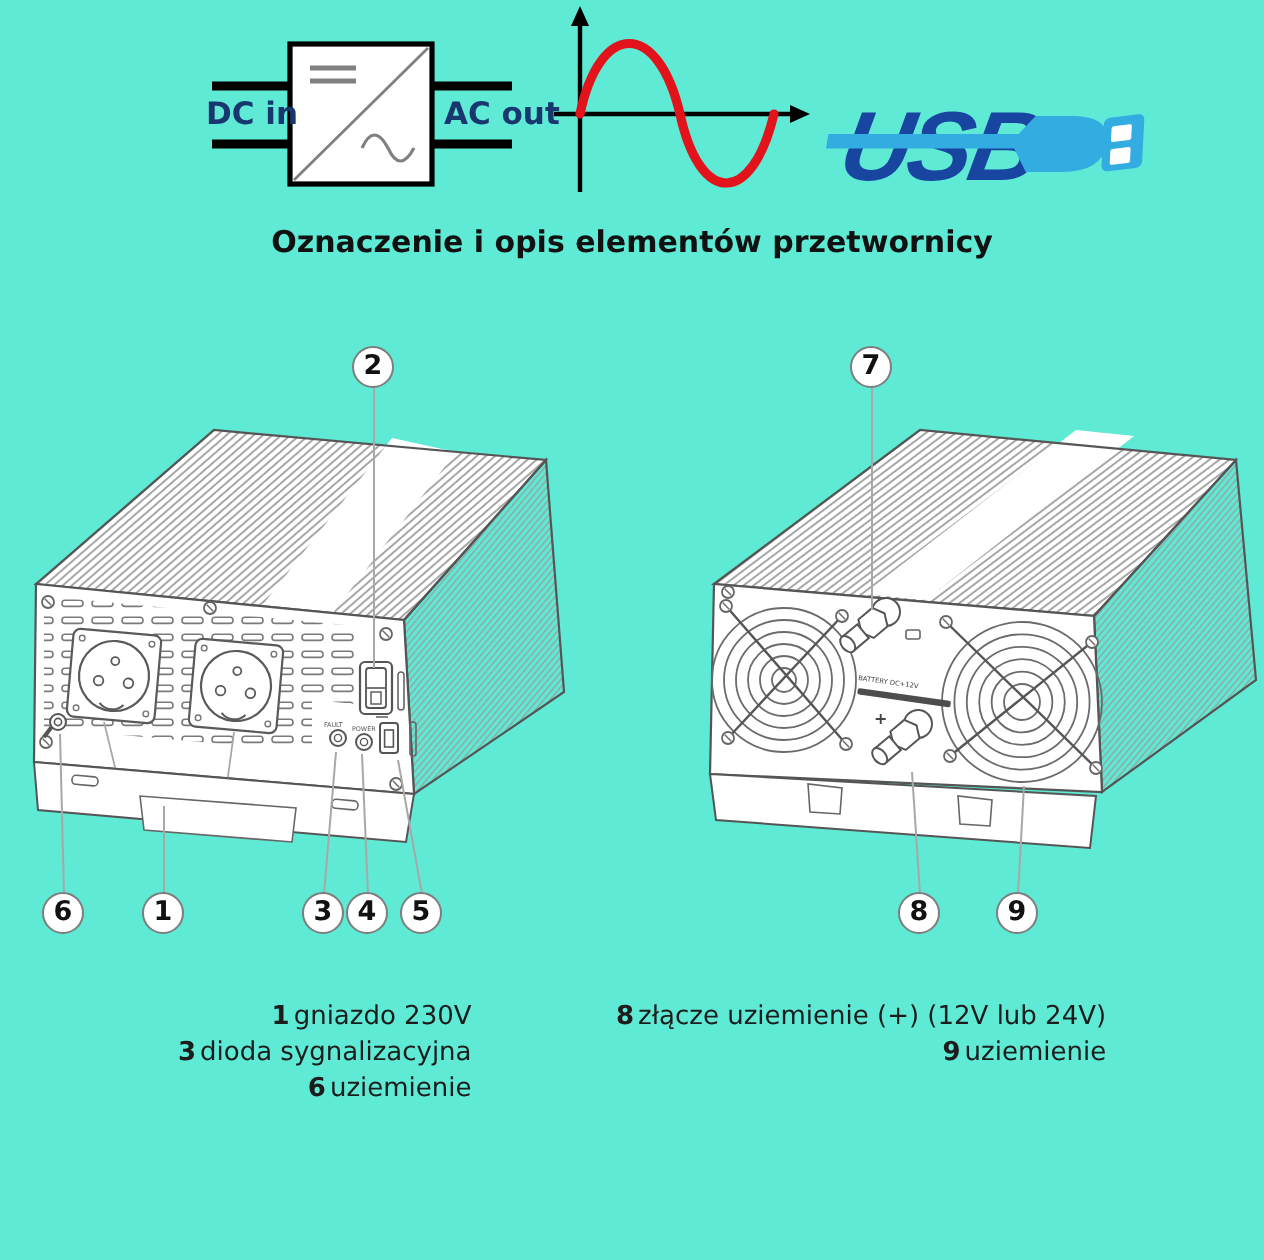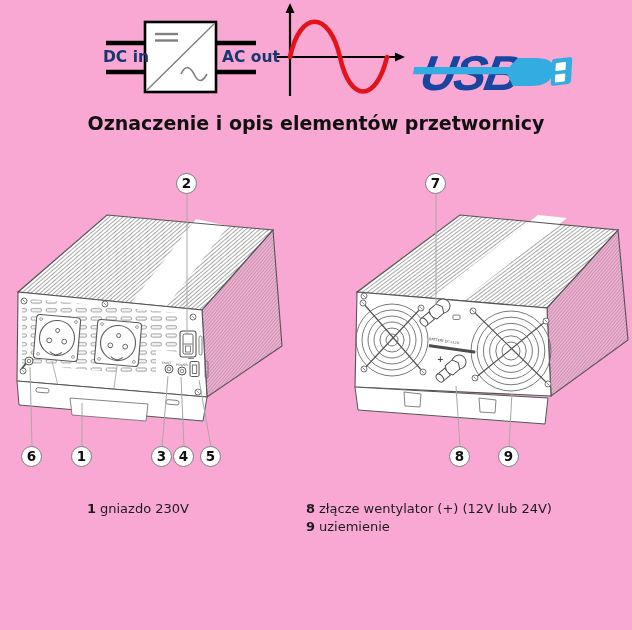--- a/index.html
+++ b/index.html
@@ -1,25 +1,25 @@
 <!DOCTYPE html>
 <html><head>
 <meta charset="utf-8">
 <style>
   html,body{margin:0;padding:0;background:#fff;}
-  .page{position:relative;width:632px;height:630px;background:#f9a8d4;overflow:hidden;
+  .page{position:relative;width:632px;height:630px;background:#5eead4;overflow:hidden;
         font-family:"DejaVu Sans",sans-serif;}
   .abs{position:absolute;}
   .title{position:absolute;top:112px;left:0;width:632px;text-align:center;
-         font-size:19px;font-weight:bold;color:#111;}
+         font-size:15px;font-weight:bold;color:#111;}
   .callout{position:absolute;width:21px;height:21px;box-sizing:border-box;
            border:1.3px solid #7d7d7d;border-radius:50%;background:#fff;
            font-size:13.5px;font-weight:bold;line-height:18px;text-align:center;color:#111;}
   .legend{position:absolute;top:500px;font-size:13px;color:#1c1c1c;}
-  .legend .row{height:18px;line-height:18px;white-space:nowrap;}
+  .legend .row{height:18px;line-height:18px;white-space:nowrap;text-align:right;}
   .legend b{display:inline-block;min-width:11px;font-weight:bold;}
   .legend span.t{margin-left:2px;}
   svg{display:block;}
 </style>
 </head>
 <body>
 
 <div class="page">
 
   <svg class="abs" style="top:0;left:0" width="632" height="110" viewBox="0 0 632 110">
@@ -239,19 +239,21 @@
   <div class="callout" style="left:21px;top:446px">6</div>
   <div class="callout" style="left:71px;top:446px">1</div>
   <div class="callout" style="left:151px;top:446px">3</div>
   <div class="callout" style="left:173px;top:446px">4</div>
   <div class="callout" style="left:200px;top:446px">5</div>
   <div class="callout" style="left:449px;top:446px">8</div>
   <div class="callout" style="left:498px;top:446px">9</div>
 
   <div class="legend" style="left:87px">
     <div class="row"><b>1</b><span class="t">gniazdo 230V</span></div>
+    <div class="row"><b>3</b><span class="t">dioda sygnalizacyjna</span></div>
+    <div class="row"><b>6</b><span class="t">uziemienie</span></div>
   </div>
   <div class="legend" style="left:306px">
-    <div class="row"><b>8</b><span class="t">złącze wentylator (+) (12V lub 24V)</span></div>
+    <div class="row"><b>8</b><span class="t">złącze uziemienie (+) (12V lub 24V)</span></div>
     <div class="row"><b>9</b><span class="t">uziemienie</span></div>
   </div>
 
 </div>
 
 </body></html>

